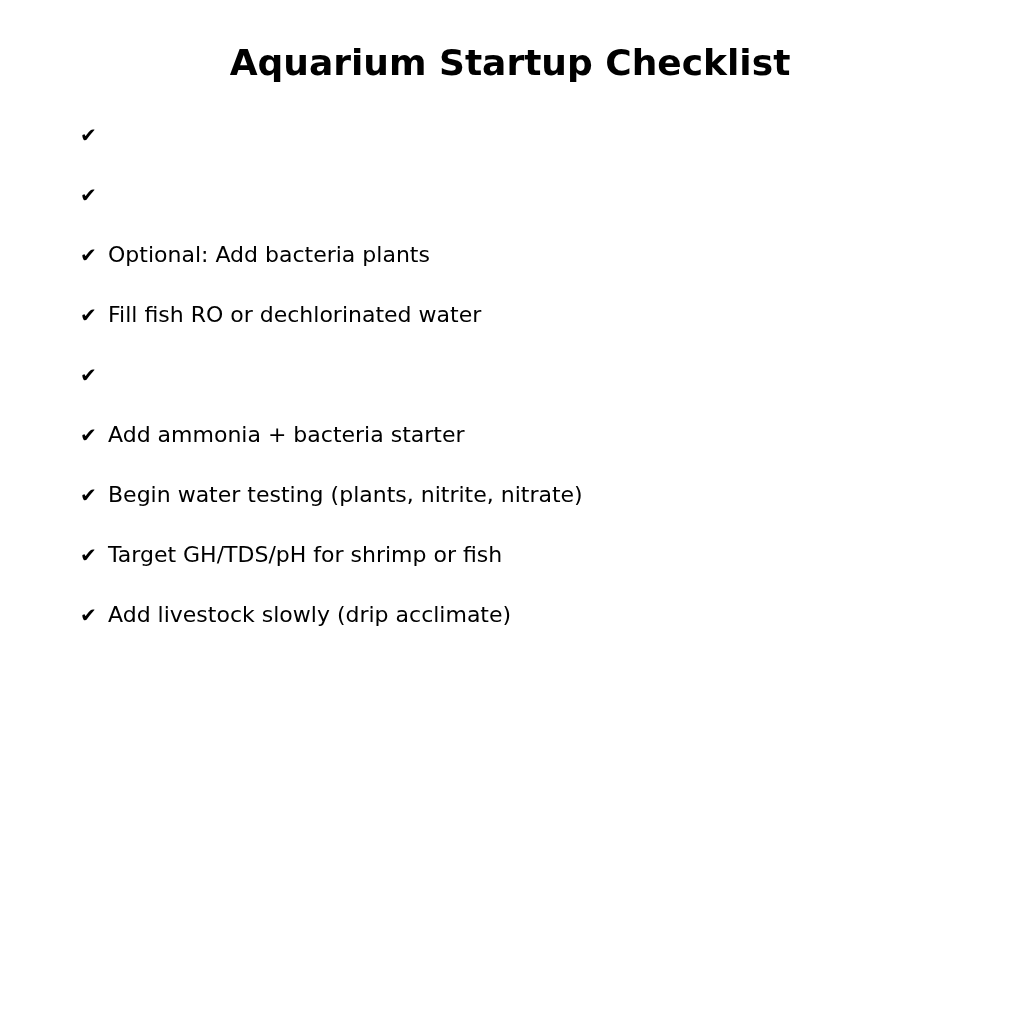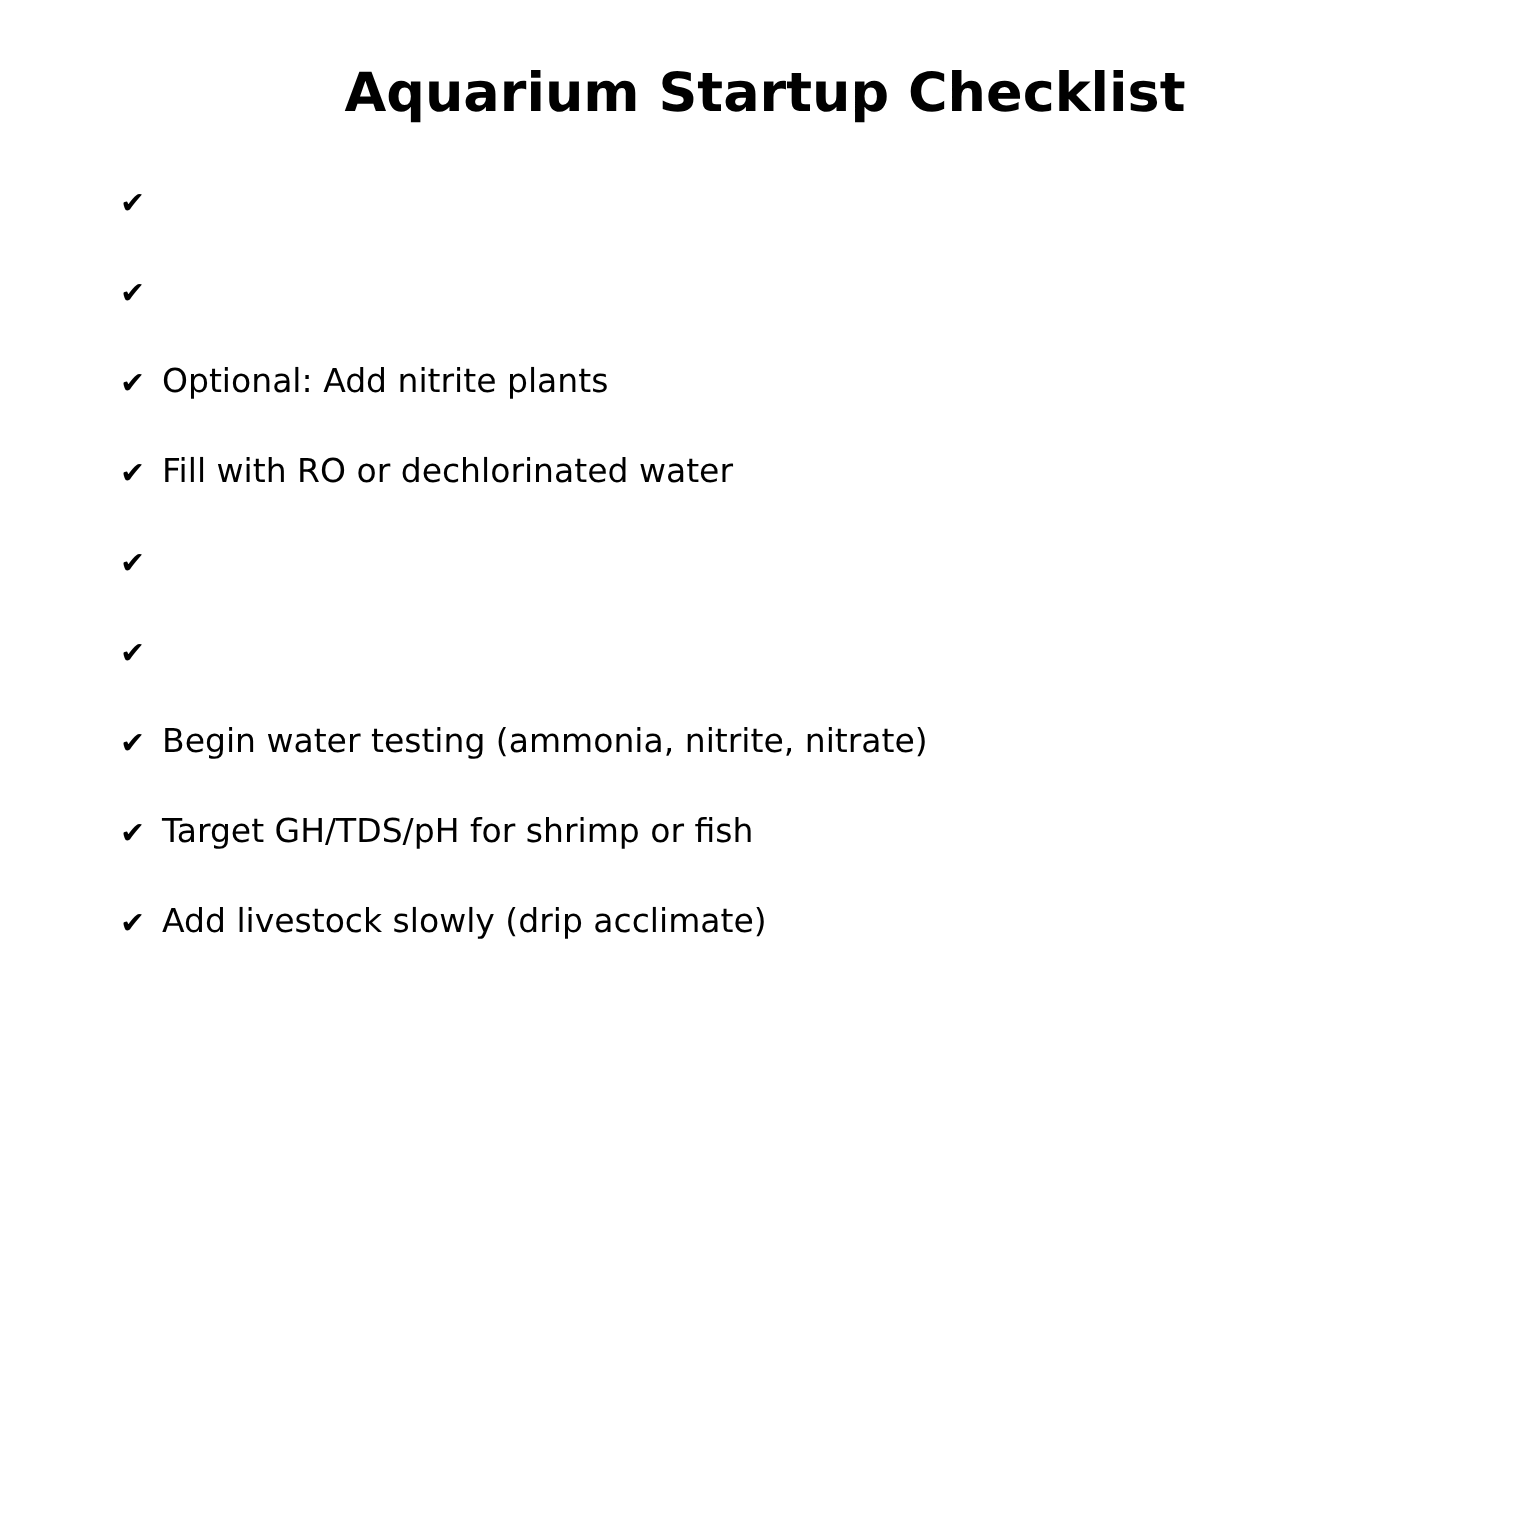--- a/index.html
+++ b/index.html
@@ -59,35 +59,36 @@
 
 <ul class="checklist">
   <li class="item">
     <span class="check">✔</span>
   </li>
   <li class="item">
     <span class="check">✔</span>
   </li>
   <li class="item">
     <span class="check">✔</span>
-    <span class="label">Optional: Add nitrite plants</span>
+    <span class="label">Optional: Add bacteria plants</span>
   </li>
   <li class="item">
     <span class="check">✔</span>
-    <span class="label">Fill with RO or dechlorinated water</span>
+    <span class="label">Fill fish RO or dechlorinated water</span>
   </li>
   <li class="item">
     <span class="check">✔</span>
   </li>
   <li class="item">
     <span class="check">✔</span>
+    <span class="label">Add ammonia + bacteria starter</span>
   </li>
   <li class="item">
     <span class="check">✔</span>
-    <span class="label">Begin water testing (ammonia, nitrite, nitrate)</span>
+    <span class="label">Begin water testing (plants, nitrite, nitrate)</span>
   </li>
   <li class="item">
     <span class="check">✔</span>
     <span class="label">Target GH/TDS/pH for shrimp or fish</span>
   </li>
   <li class="item">
     <span class="check">✔</span>
     <span class="label">Add livestock slowly (drip acclimate)</span>
   </li>
 </ul>

